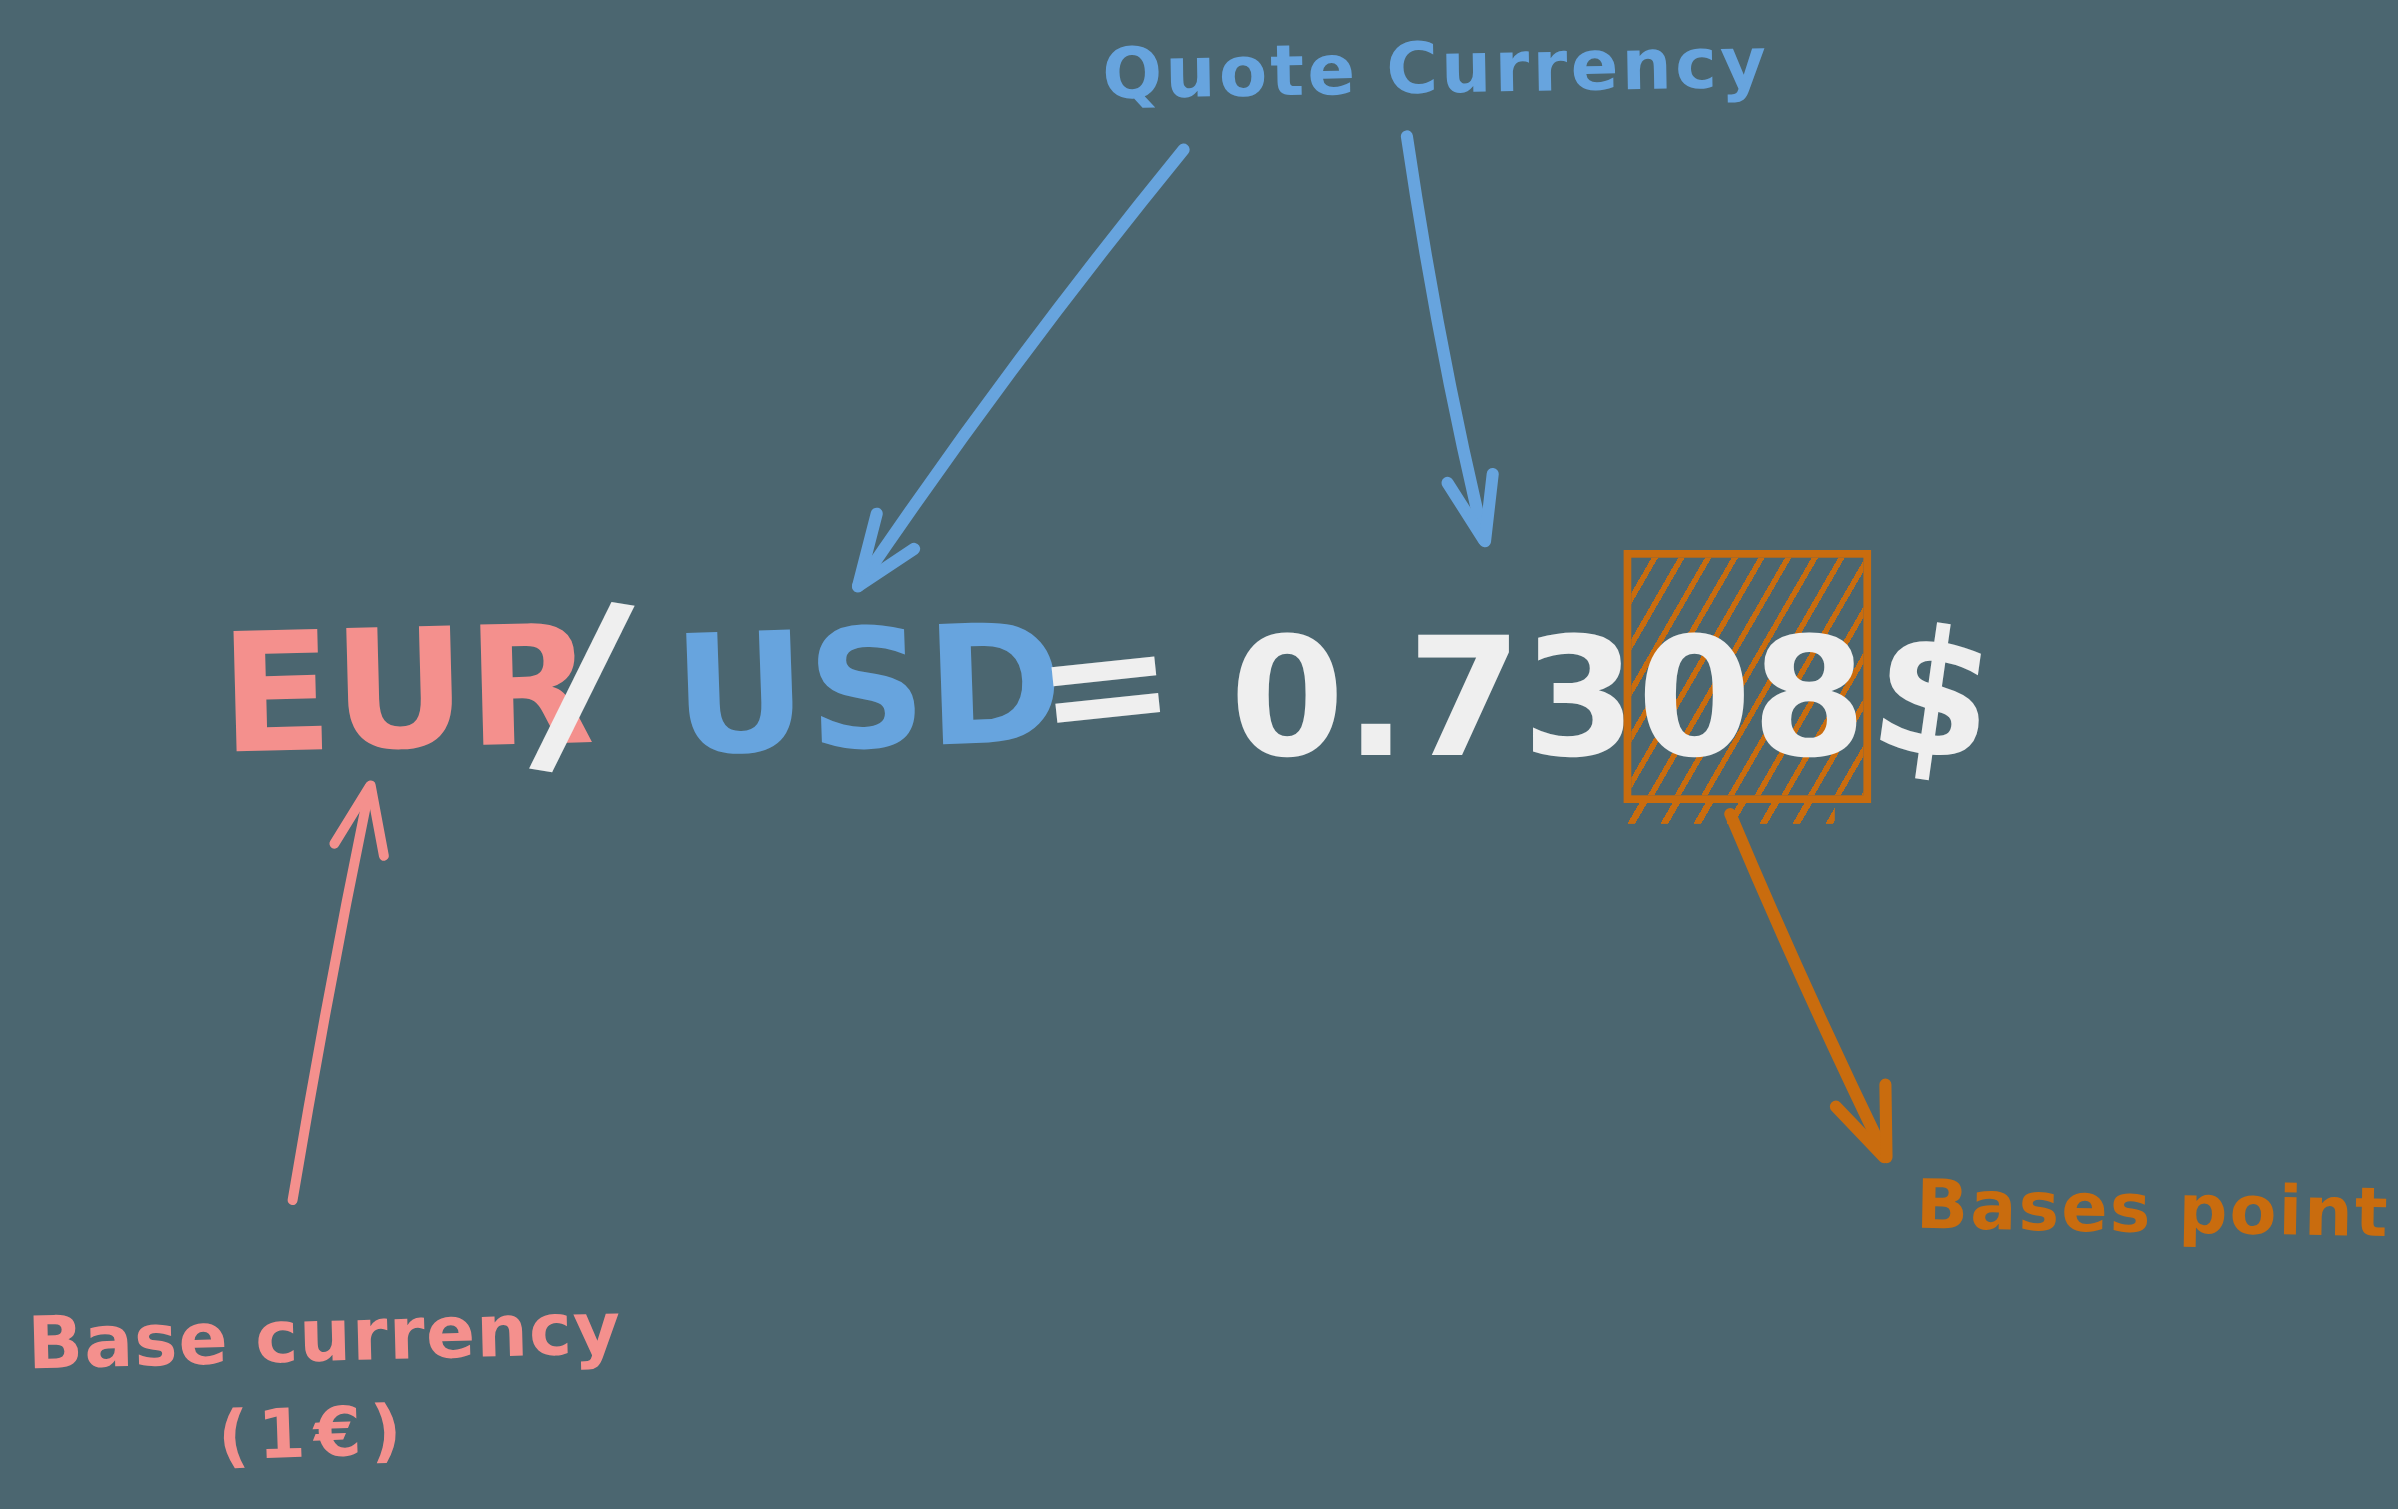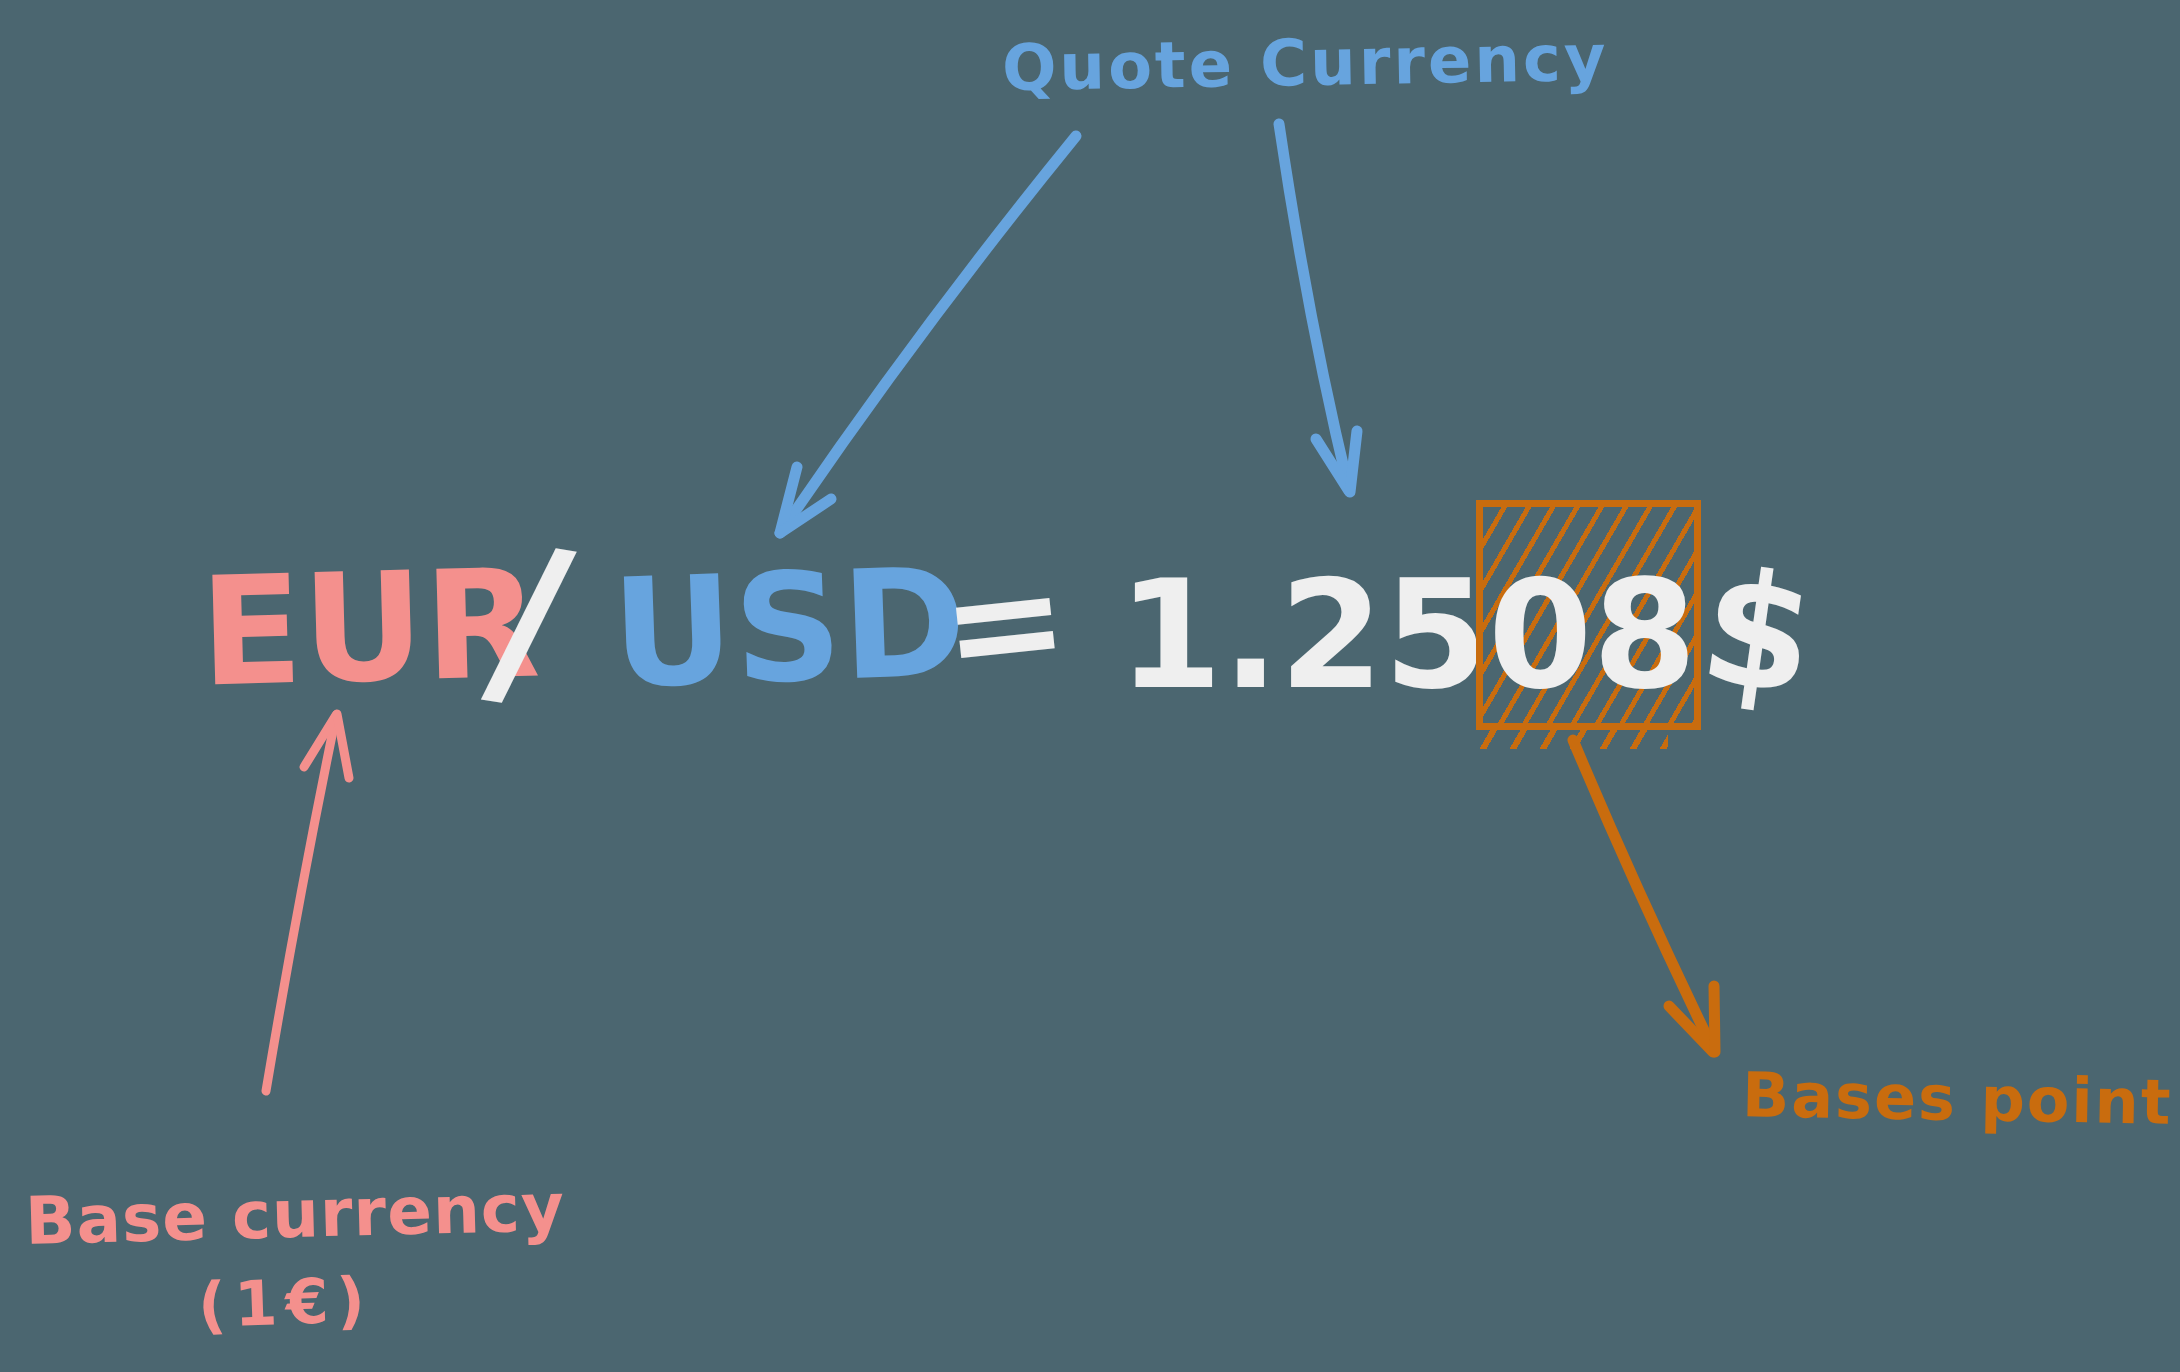--- a/index.html
+++ b/index.html
@@ -74,21 +74,21 @@
   </svg>
 
   <div class="label quote-label">Quote Currency</div>
 
   <div class="eq eq-eur">EUR</div>
   <div class="eq eq-slash">/</div>
   <div class="eq eq-usd">USD</div>
   <div class="eq eq-equals">=</div>
 
   <div class="eq eq-rate">
-    <span>1.25</span>
+    <span>0.73</span>
       <span class="pips"><i class="pip-box"></i><span>08</span></span>
       <span class="dollar">$</span>
   </div>
 
   <div class="label base-label">Base currency</div>
   <div class="label base-unit">(1€)</div>
   <div class="label bases-label">Bases point</div>
 
 </div>
 

